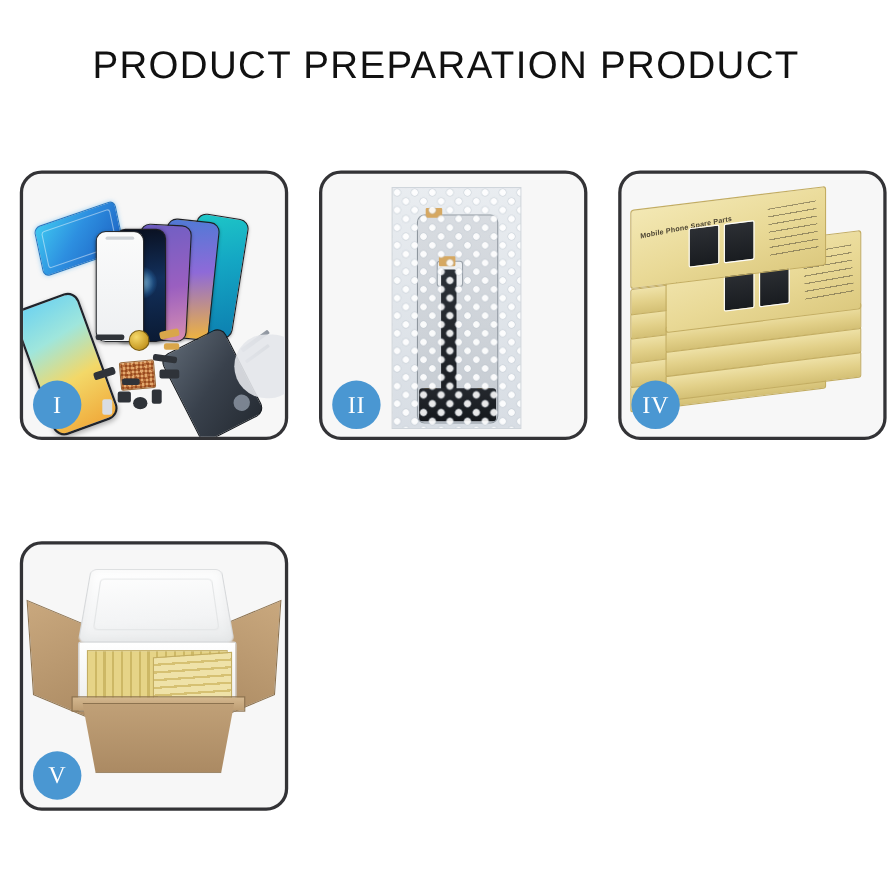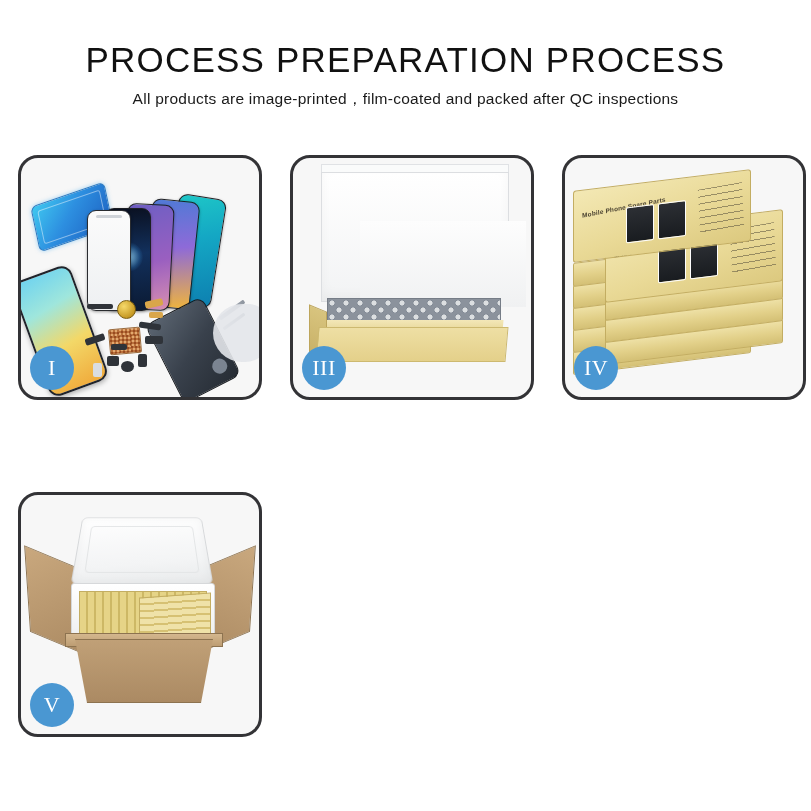--- a/index.html
+++ b/index.html
@@ -482,22 +482,21 @@
     position: absolute;
     width: 18px; height: 22px;
     background: #a88a63;
     opacity: .85;
   }
 </style>
 </head>
 <body>
 
 <div id="header">
-  <h1 id="page-title">PROCESS PREPARATION PROCESS</h1>
-  <p id="page-subtitle">All products are image-printed，film-coated and packed after QC inspections</p>
+  <h1 id="page-title">PRODUCT PREPARATION PRODUCT</h1>
 </div>
 
 <div id="panel-grid">
 
   <div class="panel">
     <div class="panel-stage">
       <div class="ph-film"></div>
       <div class="phone-fan">
         <div class="ph ph-a"></div>
         <div class="ph ph-b"></div>
@@ -521,34 +520,37 @@
       <div class="part" style="left:118px;top:165px;width:22px;height:6px;transform:rotate(8deg);"></div>
       <div class="part" style="left:124px;top:178px;width:18px;height:8px;"></div>
       <div class="part" style="left:90px;top:186px;width:16px;height:6px;"></div>
       <div class="tool" style="left:196px;top:150px;width:30px;height:4px;"></div>
       <div class="tool" style="left:200px;top:162px;width:26px;height:3px;"></div>
       <div class="hand"></div>
     </div>
     <div class="badge">I</div>
   </div>
 
-
   <div class="panel">
     <div class="panel-stage">
-      <div class="bx3-lidtop"></div>
-      <div class="bx3-lid">
-        <div class="bx3-foam"></div>
+      <div class="wrap-bag">
+        <div class="inner-screen"></div>
+        <div class="flex-pad"></div>
+        <div class="flex-cable"></div>
+        <div class="conn-gold" style="left:28px;bottom:10px;"></div>
+        <div class="conn-gold" style="left:76px;bottom:10px;"></div>
+        <div class="flex-foot"></div>
+        <div class="tape-tab" style="left:30px;top:18px;"></div>
+        <div class="tape-tab" style="left:42px;top:62px;"></div>
+        <div class="bubbles"></div>
       </div>
-      <div class="bx3-bubble"></div>
-      <div class="bx3-rim"></div>
-      <div class="bx3-side"></div>
-      <div class="bx3-front"></div>
     </div>
-    <div class="badge">III</div>
+    <div class="badge">II</div>
   </div>
+
 
   <div class="panel">
     <div class="panel-stage">
       <div class="stack">
         <div class="sbox" style="left:2px;top:168px;"></div>
         <div class="sbox" style="left:2px;top:146px;"></div>
         <div class="sbox" style="left:2px;top:124px;"></div>
         <div class="sbox" style="left:2px;top:102px;"></div>
         <div class="sbox" style="left:2px;top:80px;"></div>
 

